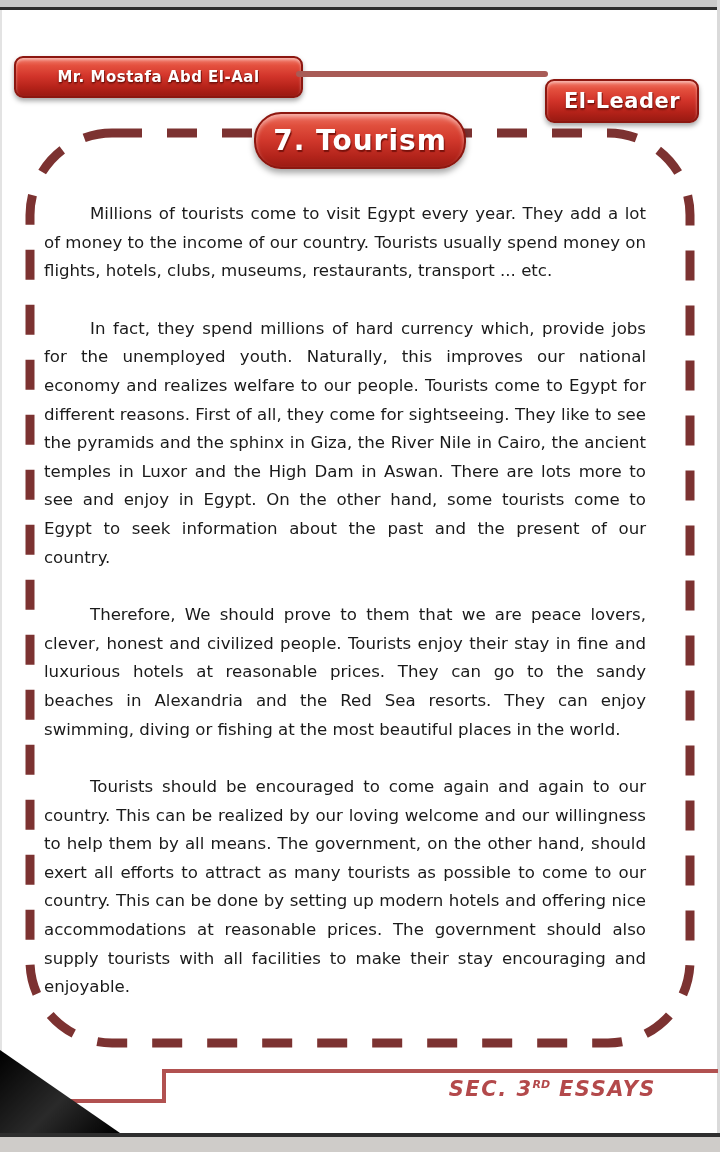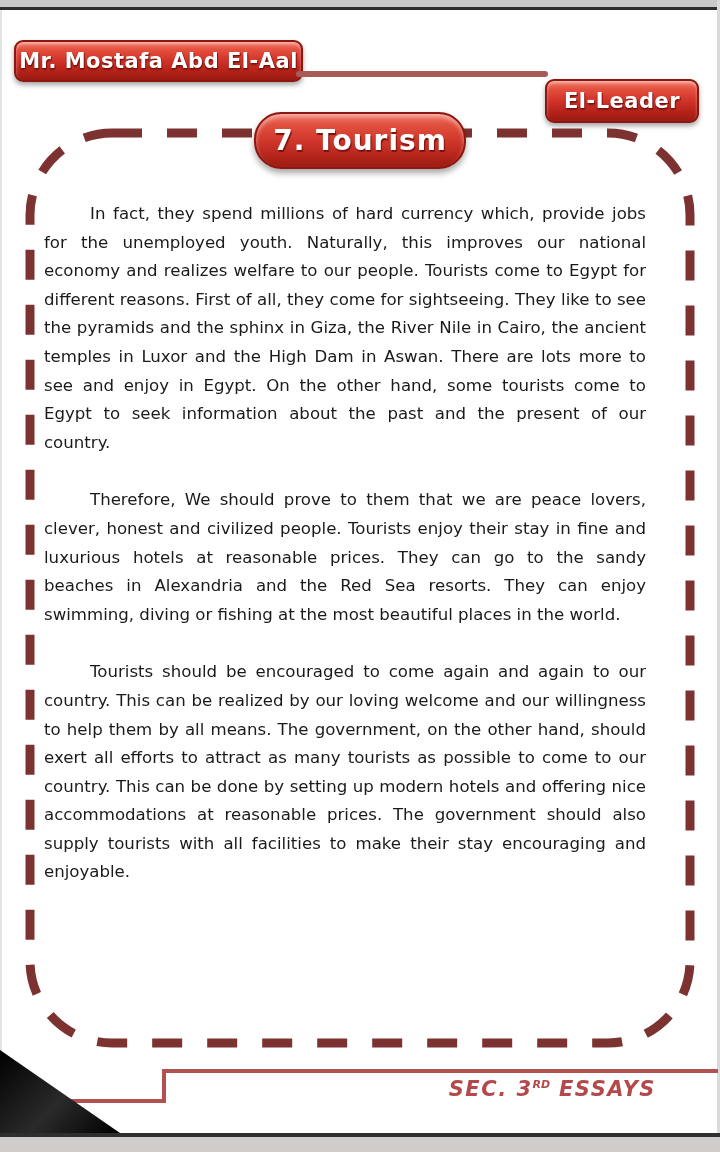--- a/index.html
+++ b/index.html
@@ -18,21 +18,21 @@
 
   
   .badge{
     position:absolute;display:flex;align-items:center;justify-content:center;
     background:linear-gradient(180deg,#f27d6c 0%,#e4503e 20%,#d2342a 48%,#b42219 78%,#9a1a12 100%);
     border:2px solid #8c1710;border-radius:9px;
     box-shadow:0 3px 5px rgba(0,0,0,0.35), inset 0 2px 3px rgba(255,255,255,0.45);
     color:#ffffff;font-weight:bold;letter-spacing:0.5px;
     text-shadow:1px 1px 0 #7a120c, 0 2px 2px rgba(80,10,5,0.6);
   }
-  .badge-teacher{left:14px;top:40px;width:285px;height:38px;font-size:21px;}
+  .badge-teacher{left:14px;top:56px;width:285px;height:38px;font-size:15px;}
   .badge-brand{left:545px;top:54px;width:150px;height:40px;font-size:21px;margin-top:25px;}
   .header-connector{position:absolute;left:296px;top:71px;width:252px;height:6px;background:#a85b56;border-radius:3px;}
 
   
   .title-pill{
     position:absolute;left:50%;top:112px;transform:translateX(-50%);
     width:208px;height:53px;border-radius:27px;
     display:flex;align-items:center;justify-content:center;
     background:linear-gradient(180deg,#ef7365 0%,#e04f3d 22%,#d0372b 50%,#b3241b 80%,#9c1b13 100%);
     border:2px solid #8c1710;
@@ -94,20 +94,21 @@
 
 <svg class="dash-border" width="720" height="1152" viewBox="0 0 720 1152">
   <rect x="30" y="133" width="660" height="910" rx="82" ry="82"></rect>
 </svg>
 
 <div class="title-pill">
   <span>7. Tourism</span>
 </div>
 
 <main class="essay">
+  <p>Millions of tourists come to visit Egypt every year. They add a lot of money to the income of our country. Tourists usually spend money on flights, hotels, clubs, museums, restaurants, transport ... etc.</p>
   <p>In fact, they spend millions of hard currency which, provide jobs for the unemployed youth. Naturally, this improves our national economy and realizes welfare to our people. Tourists come to Egypt for different reasons. First of all, they come for sightseeing. They like to see the pyramids and the sphinx in Giza, the River Nile in Cairo, the ancient temples in Luxor and the High Dam in Aswan. There are lots more to see and enjoy in Egypt. On the other hand, some tourists come to Egypt to seek information about the past and the present of our country.</p>
   <p>Therefore, We should prove to them that we are peace lovers, clever, honest and civilized people. Tourists enjoy their stay in fine and luxurious hotels at reasonable prices. They can go to the sandy beaches in Alexandria and the Red Sea resorts. They can enjoy swimming, diving or fishing at the most beautiful places in the world.</p>
   <p>Tourists should be encouraged to come again and again to our country. This can be realized by our loving welcome and our willingness to help them by all means. The government, on the other hand, should exert all efforts to attract as many tourists as possible to come to our country. This can be done by setting up modern hotels and offering nice accommodations at reasonable prices. The government should also supply tourists with all facilities to make their stay encouraging and enjoyable.</p>
 </main>
 
 <div class="footer-line-top"></div>
 <div class="footer-line-step"></div>
 <div class="footer-line-bottom"></div>
 <div class="footer-label">
   <span>SEC. 3</span><sup>RD</sup><span> ESSAYS</span>

